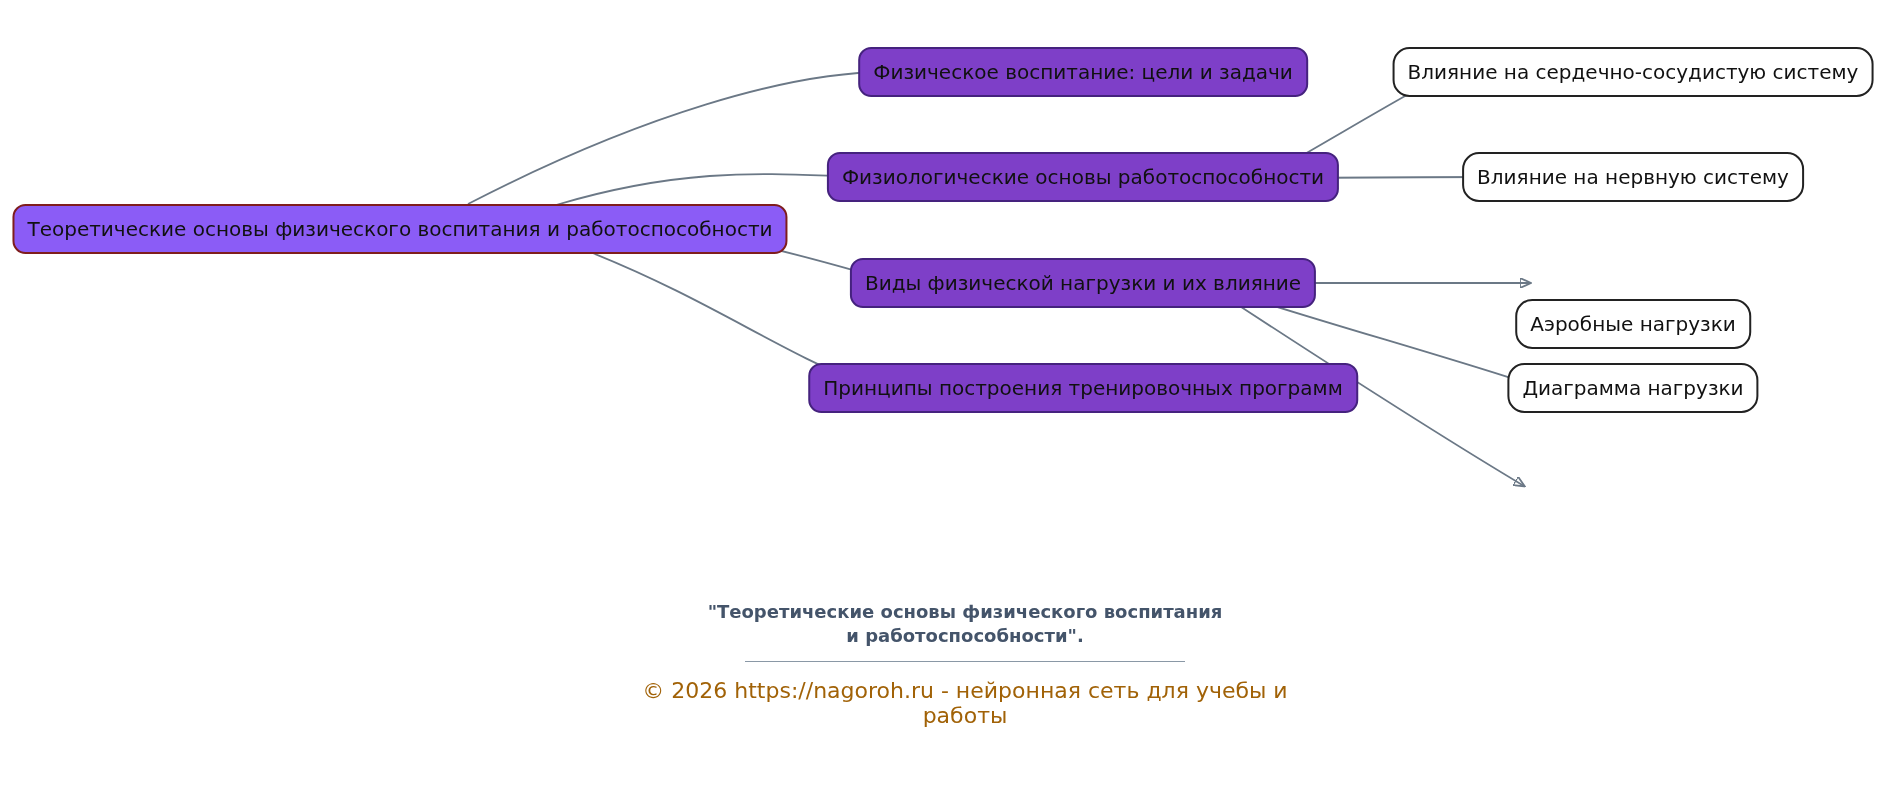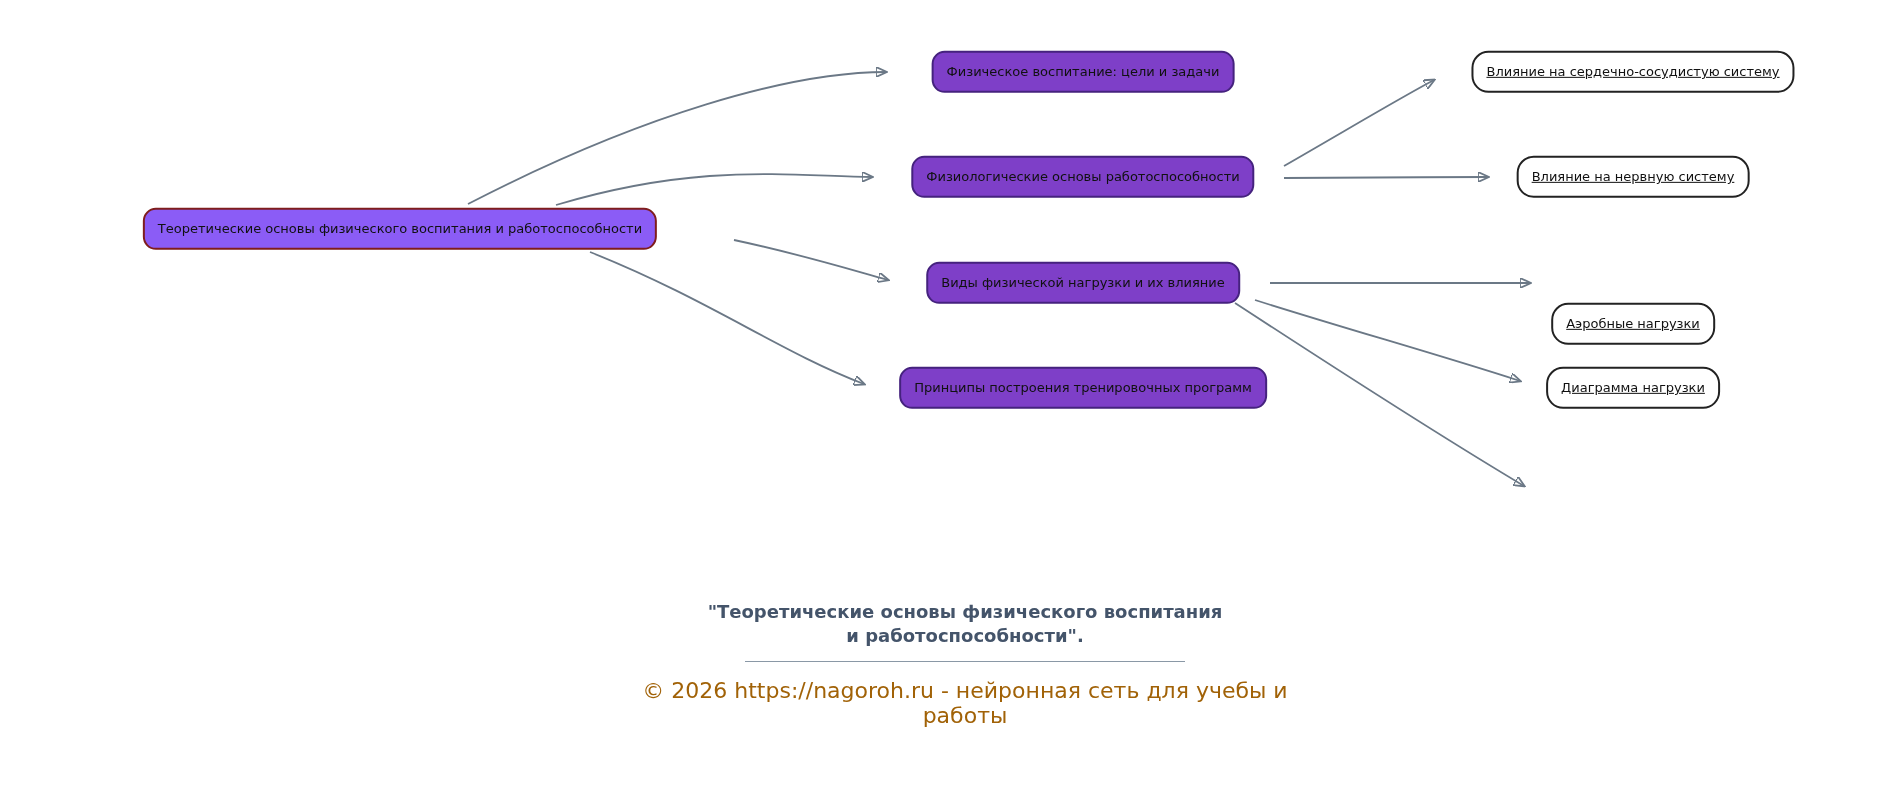--- a/index.html
+++ b/index.html
@@ -20,39 +20,38 @@
   .edge-layer path {
     fill: none;
     stroke: #6B7886;
     stroke-width: 1.8;
   }
   .node {
     position: absolute;
     transform: translate(-50%, -50%);
     padding: 12px 13px;
     border-radius: 13px;
-    font-size: 13px;
+    font-size: 20px;
     line-height: 1.1;
     white-space: nowrap;
     color: #111111;
     box-sizing: border-box;
   }
   .node.root {
     background: #8b5cf6;
     border: 2px solid #7f1d1d;
   }
   .node.branch {
     background: #7E3FC8;
     border: 2px solid #45227E;
   }
   .node.leaf {
     background: #FFFFFF;
     border: 2px solid #222222;
     border-radius: 17px;
-    text-decoration: underline;
   }
   .caption {
     position: absolute;
     left: 965px;
     top: 600px;
     transform: translateX(-50%);
     text-align: center;
     width: 700px;
   }
   .caption .cap-line {

